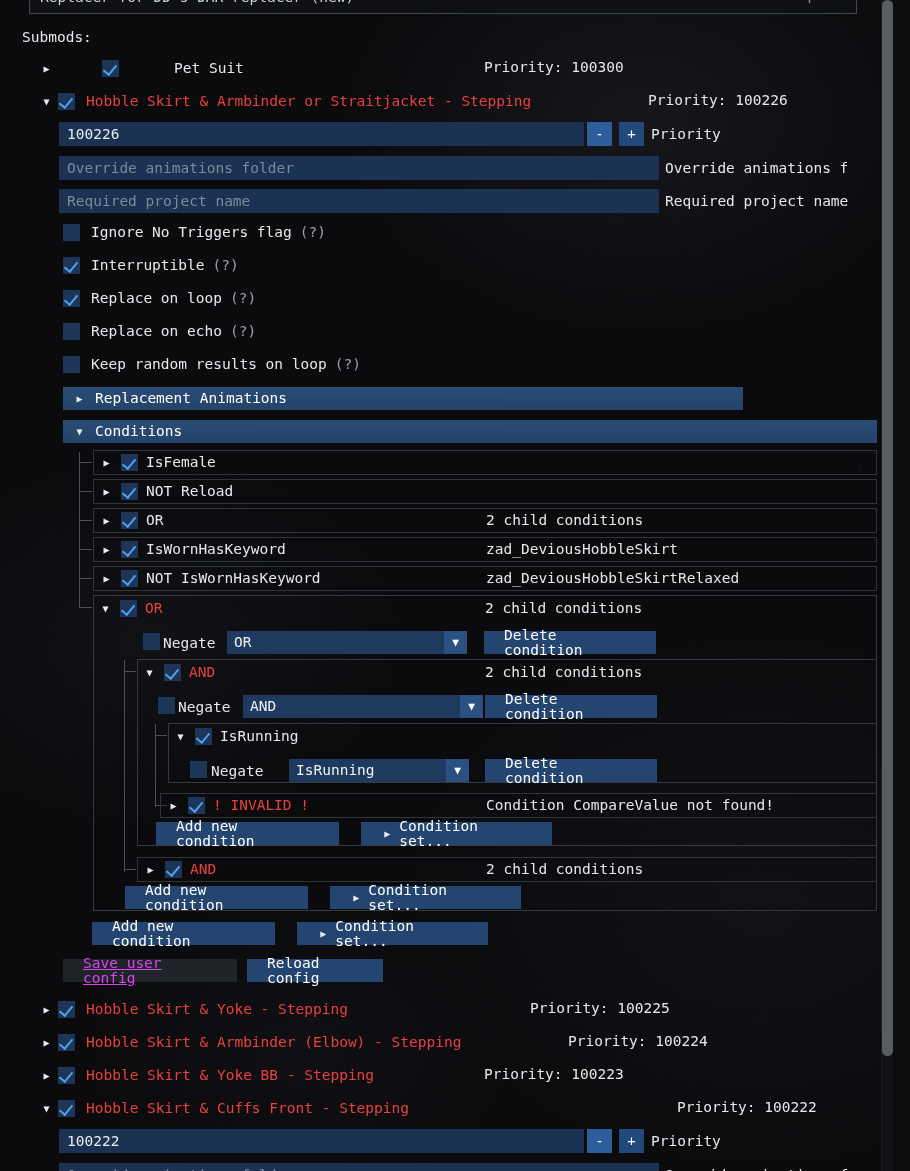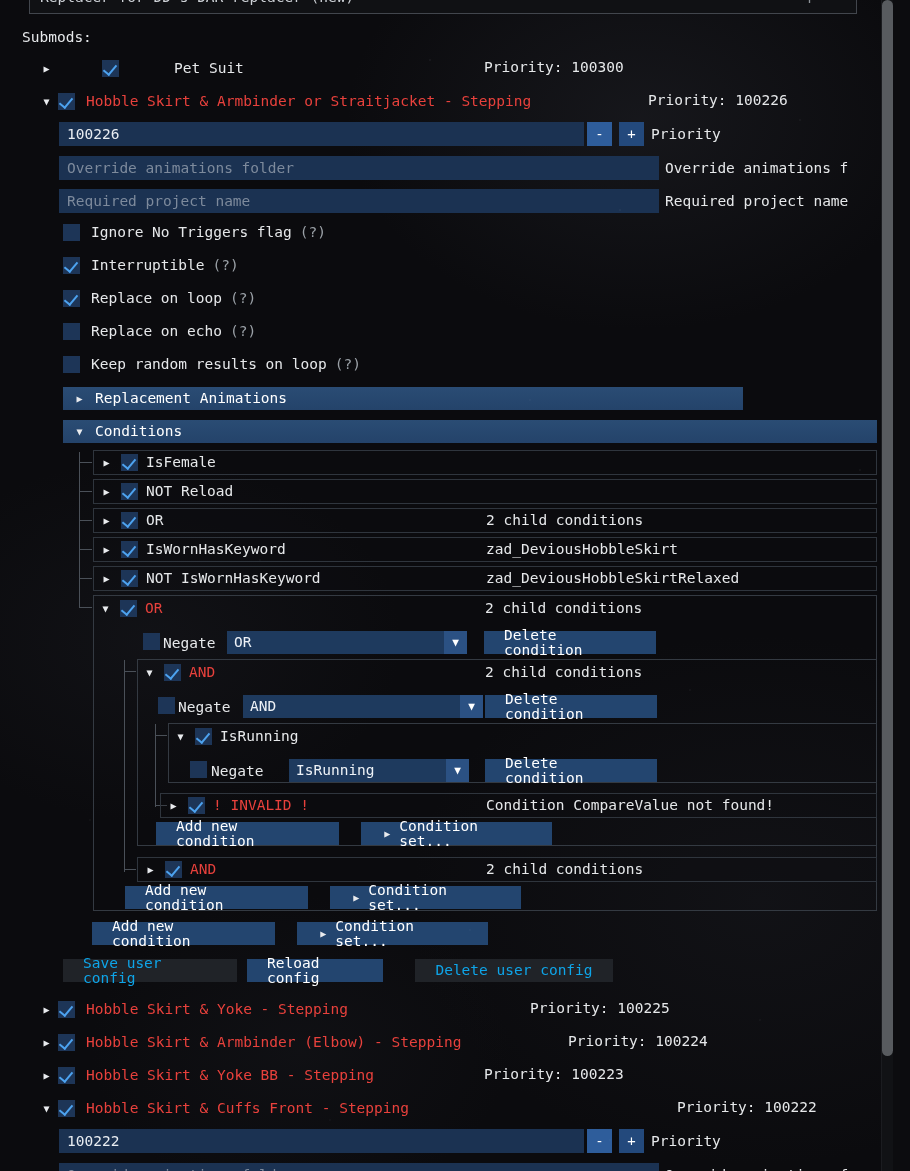--- a/index.html
+++ b/index.html
@@ -84,21 +84,21 @@
   .stepbtn{
     position:absolute; height:24px; width:25px; background:#23497c;
     display:flex; align-items:center; justify-content:center; color:#fff;
     font-size:14px;
   }
   .stepbtn.hover{ background:#2e5d9b; }
   .btn{
     position:absolute; height:23px; background:#23456f;
     display:flex; align-items:center; padding:0 20px; color:#ffffff;
   }
-  .btn.off{ background:#202328; color:#0ea5e9; }
+  .btn.off{ background:#202328; color:#d946ef;text-decoration:underline; }
   .combo{
     position:absolute; height:23px; background:#1e3a5e;
     display:flex; align-items:center; padding-left:7px; color:#eef2f7;
   }
   .combo .arrow{
     position:absolute; right:0; top:0; width:23px; height:23px;
     background:#2b5183; display:flex; align-items:center; justify-content:center;
     font-size:11px; color:#fff;
   }
 
@@ -369,23 +369,20 @@
       <span class="tri closed" style="margin-right:6px;"></span>
       <span>Condition set...</span>
     </div>
 
     <div class="btn off" style="left:63px; top:959px; width:174px; justify-content:center;">
       <span>Save user config</span>
     </div>
     <div class="btn" style="left:247px; top:959px; width:136px; justify-content:center;">
       <span>Reload config</span>
     </div>
-    <div class="btn off" style="left:415px; top:959px; width:198px; justify-content:center;">
-      <span>Delete user config</span>
-    </div>
 
     <div class="row" style="left:40px; top:1001px;">
       <span class="tri closed"></span>
       <span class="cb on" style="margin-left:5px;"></span>
       <span class="lbl red" style="margin-left:11px;">Hobble Skirt &amp; Yoke - Stepping</span>
     </div>
     <div class="row" style="left:484px; top:1001px;margin-left:46px;">
       <span>Priority: 100225</span>
     </div>
 

